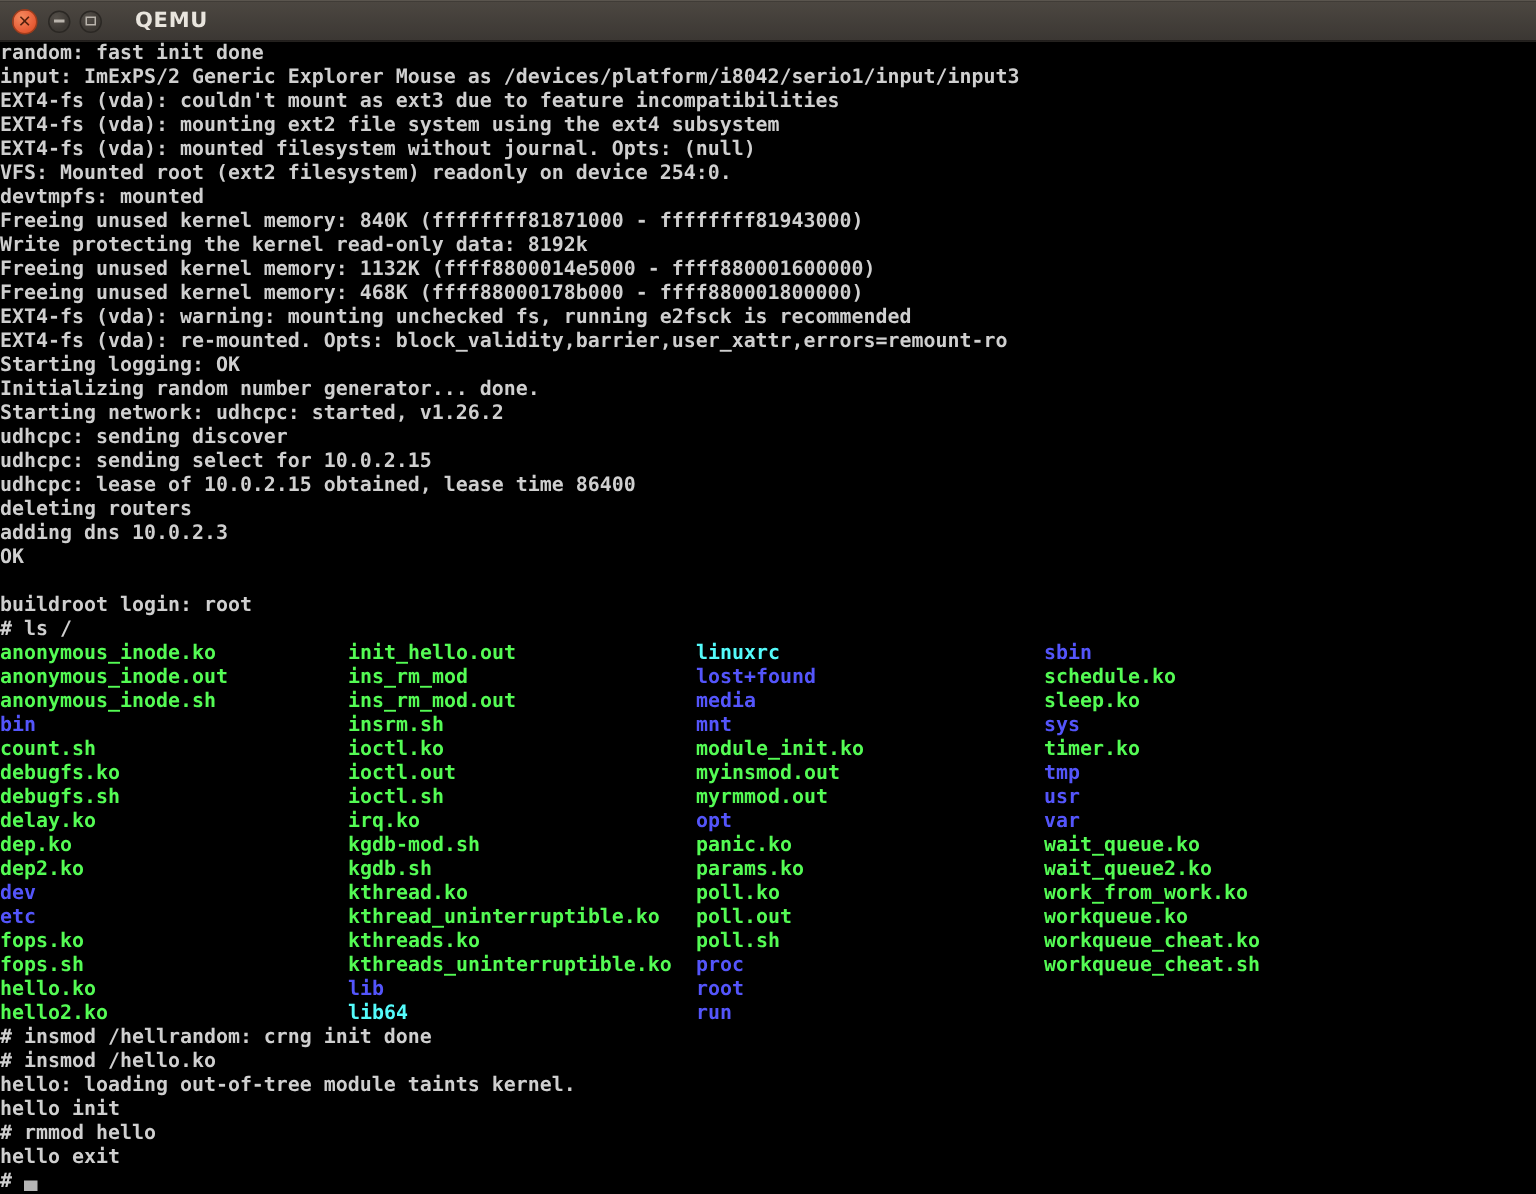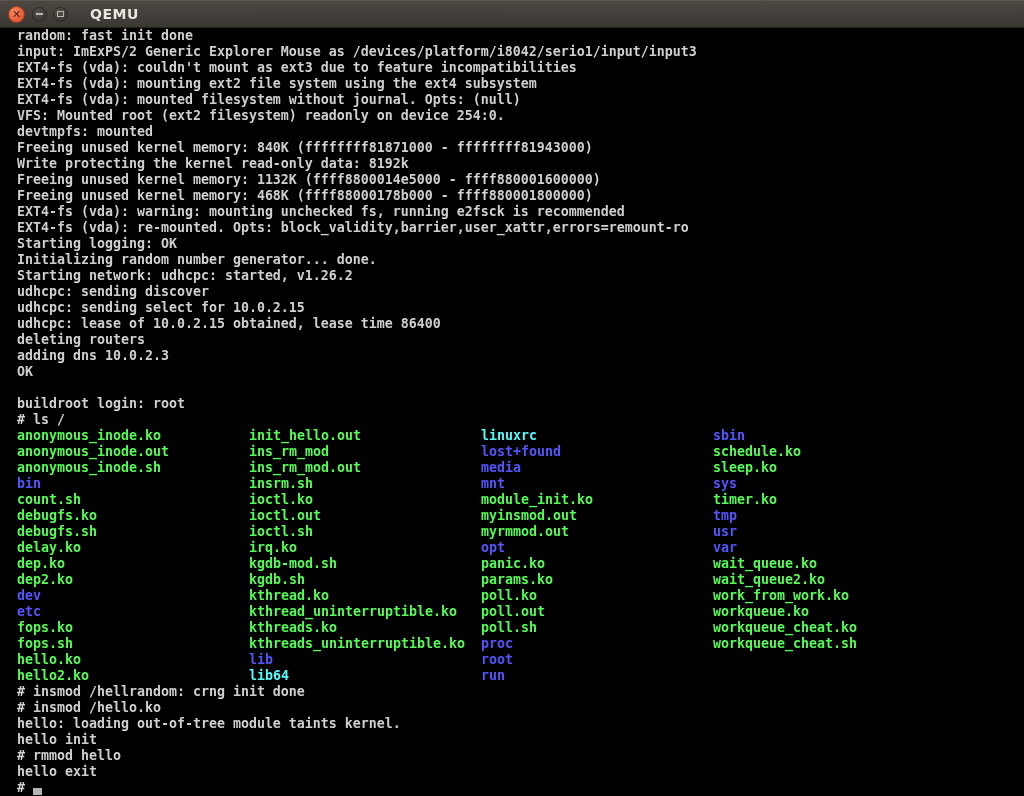--- a/index.html
+++ b/index.html
@@ -55,21 +55,21 @@
     background:var(--bg, #000);
     color:var(--fg, #cfcfcf);
     font-family:"DejaVu Sans Mono", monospace;
     font-size:13.29px;
     font-weight:bold;
     line-height:16px;
     white-space:pre;
     overflow:hidden;
     cursor:text;
   }
-  .term-line { height:16px; white-space:pre;padding-left:17px; }
+  .term-line { height:16px; white-space:pre; }
   .ls-cell { display:inline-block; width:232px; vertical-align:top; white-space:pre; }
   .ls-cell:last-child { width:auto; }
   .c-green { color:var(--green, #54fb54); }
   .c-blue  { color:var(--blue,  #5455fb); }
   .c-cyan  { color:var(--cyan,  #54fbfb); }
   .cursor-block {
     display:inline-block; width:9px; height:7px;
     background:#b5b5b5; position:relative; top:3px;
   }
 </style>

